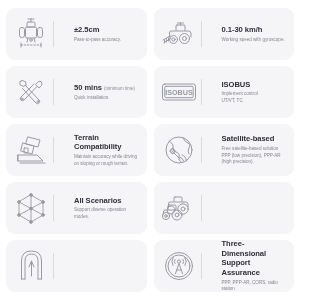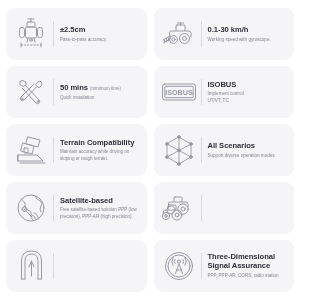--- a/index.html
+++ b/index.html
@@ -40,20 +40,21 @@
     margin:8px 6px 8px 1px;
     background:#d9d9e0;
     flex:0 0 1px;
   }
   .card-text {
     flex:1;
     min-width:0;
     display:flex;
     flex-direction:column;
     justify-content:center;
+    margin-left:14px;
   }
   .card-title {
     font-size:7.6px;
     font-weight:bold;
     color:#2f2f38;
     line-height:1.24;
     letter-spacing:-0.05px;
   }
   .card-title .sub-inline {
     font-size:4.5px;
@@ -172,57 +173,57 @@
     </div>
     <div class="divider"></div>
     <div class="card-text">
       <div class="card-title"><span>Terrain Compatibility</span></div>
       <div class="card-desc">Maintain accuracy while driving on sloping or rough terrain.</div>
     </div>
   </div>
 
   <div class="card">
     <div class="card-icon">
+      <svg width="32" height="32" viewBox="0 0 32 32" fill="none" stroke="currentColor" stroke-width="1" stroke-linecap="round" stroke-linejoin="round">
+        <circle cx="16" cy="16" r="13"></circle>
+        <path d="M6 7 Q11 10 10 14 Q9 17 13 18 Q17 19 16 23 Q15 26 18 28"></path>
+        <path d="M20 4 Q22 8 25 9 Q28 10 26 14 Q24 17 26 20"></path>
+        <path d="M9 17 L17 25"></path>
+        <rect x="7.5" y="15" width="4" height="4" rx="0.6" transform="rotate(-45 9.5 17)"></rect>
+        <path d="M17 23 Q20 24 20.5 27"></path>
+        <path d="M19 21 Q23 22 23.5 27"></path>
+      </svg>
+    </div>
+    <div class="divider"></div>
+    <div class="card-text">
+      <div class="card-title"><span>Satellite-based</span></div>
+      <div class="card-desc">Free satellite-based solution PPP (low precision), PPP-AR (high precision).</div>
+    </div>
+  </div>
+
+  <div class="card">
+    <div class="card-icon">
       <svg width="32" height="32" viewBox="0 0 32 32" fill="none" stroke="currentColor" stroke-width="0.9" stroke-linecap="round" stroke-linejoin="round">
         <polygon points="16,3 28,10 28,23 16,30 4,23 4,10"></polygon>
         <line x1="16" y1="3" x2="16" y2="30"></line>
         <line x1="4" y1="10" x2="28" y2="23"></line>
         <line x1="28" y1="10" x2="4" y2="23"></line>
         <circle cx="16" cy="3" r="1.4" fill="currentColor"></circle>
         <circle cx="28" cy="10" r="1.4" fill="currentColor"></circle>
         <circle cx="28" cy="23" r="1.4" fill="currentColor"></circle>
         <circle cx="16" cy="30" r="1.4" fill="currentColor"></circle>
         <circle cx="4" cy="23" r="1.4" fill="currentColor"></circle>
         <circle cx="4" cy="10" r="1.4" fill="currentColor"></circle>
         <circle cx="16" cy="16.5" r="1.4" fill="currentColor"></circle>
       </svg>
     </div>
     <div class="divider"></div>
     <div class="card-text">
       <div class="card-title"><span>All Scenarios</span></div>
       <div class="card-desc">Support diverse operation modes.</div>
-    </div>
-  </div>
-
-  <div class="card">
-    <div class="card-icon">
-      <svg width="32" height="32" viewBox="0 0 32 32" fill="none" stroke="currentColor" stroke-width="1" stroke-linecap="round" stroke-linejoin="round">
-        <circle cx="16" cy="16" r="13"></circle>
-        <path d="M6 7 Q11 10 10 14 Q9 17 13 18 Q17 19 16 23 Q15 26 18 28"></path>
-        <path d="M20 4 Q22 8 25 9 Q28 10 26 14 Q24 17 26 20"></path>
-        <path d="M9 17 L17 25"></path>
-        <rect x="7.5" y="15" width="4" height="4" rx="0.6" transform="rotate(-45 9.5 17)"></rect>
-        <path d="M17 23 Q20 24 20.5 27"></path>
-        <path d="M19 21 Q23 22 23.5 27"></path>
-      </svg>
-    </div>
-    <div class="divider"></div>
-    <div class="card-text">
-      <div class="card-title"><span>Satellite-based</span></div>
-      <div class="card-desc">Free satellite-based solution PPP (low precision), PPP-AR (high precision).</div>
     </div>
   </div>
 
   <div class="card">
     <div class="card-icon">
       <svg width="34" height="28" viewBox="0 0 34 28" fill="none" stroke="currentColor" stroke-width="1" stroke-linecap="round" stroke-linejoin="round">
         <rect x="12" y="3" width="8" height="5" rx="1"></rect>
         <path d="M12 8 L8 8 Q6.5 8 6.5 10 L6.5 13"></path>
         <path d="M20 8 L24 8 Q26 8 26 10.5 L26 13"></path>
         <circle cx="21" cy="15" r="5.2"></circle>
@@ -262,18 +263,18 @@
         <path d="M12.5 23.5 L16 13.5 L19.5 23.5"></path>
         <line x1="13.7" y1="20" x2="18.3" y2="20"></line>
         <path d="M12 9.5 Q10.5 11.5 12 13.5"></path>
         <path d="M20 9.5 Q21.5 11.5 20 13.5"></path>
         <path d="M10 7.5 Q7.5 11.5 10 15.5"></path>
         <path d="M22 7.5 Q24.5 11.5 22 15.5"></path>
       </svg>
     </div>
     <div class="divider"></div>
     <div class="card-text">
-      <div class="card-title"><span>Three-Dimensional Signal Assurance</span></div>
+      <div class="card-title"><span>Three-Dimensional Support Assurance</span></div>
       <div class="card-desc">PPP, PPP-AR, CORS, radio station</div>
     </div>
   </div>
 
 </div>
 
 </body></html>

